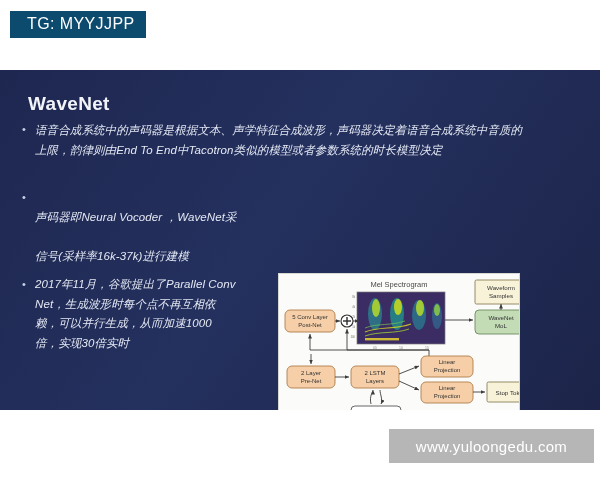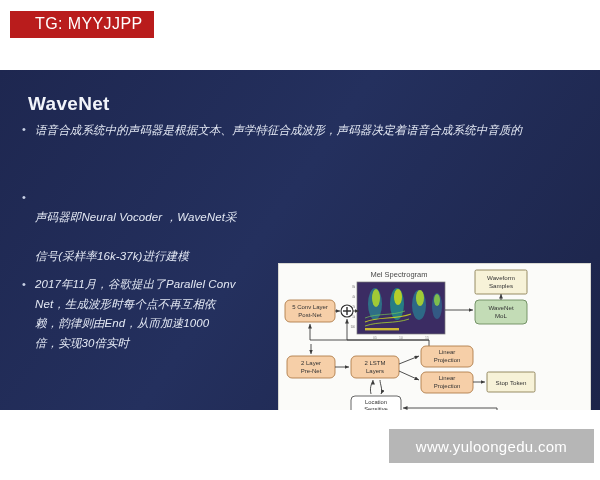--- a/index.html
+++ b/index.html
@@ -7,23 +7,23 @@
     width: 600px; height: 480px;
     background: #ffffff;
     font-family: "Liberation Sans", sans-serif;
     overflow: hidden;
   }
   #root { position: relative; width: 600px; height: 480px; background: #ffffff; }
 
   
   .tg-tag {
     position: absolute; left: 10px; top: 11px;
-    background: #b91c1c; color: #ffffff;
+    background: #0c4a6e; color: #ffffff;
     font-size: 16px; letter-spacing: .4px;
-    padding: 4px 11px 5px 25px;
+    padding: 4px 11px 5px 17px;
     line-height: 1.15;
     white-space: nowrap;
   }
 
   
   .slide {
     position: absolute; left: 0; top: 70px;
     width: 600px; height: 340px;
     background: #202a52;
     background-image: linear-gradient(125deg, #1e2750 0%, #24305e 45%, #1c2449 100%);
@@ -47,22 +47,22 @@
     letter-spacing: .1px;
     font-style: italic;
   }
 
   
   .bullets-wide { position: absolute; left: 22px; top: 50px; width: 556px; }
   .bullets-wide .bullet-text { font-size: 11.5px; line-height: 20px; }
 
   
   .diagram {
-    position: absolute; left: 278px; top: 193px;
-    width: 313px; height: 194px;
+    position: absolute; left: 278px; top: 203px;
+    width: 242px; height: 194px;
     background: #fbfbf9;
     border: 1px solid #d8d8d2;
     box-sizing: border-box;
     overflow: hidden;
   }
   .diagram svg { display: block; }
 
   
   .site-tag {
     position: absolute; left: 389px; top: 429px;
@@ -81,40 +81,41 @@
 
   <div class="slide">
 
     <div class="slide-title">WaveNet</div>
 
     <div class="bullets-wide">
       <div class="bullet-row">
         <span class="bullet-dot">•</span>
         <span class="bullet-text">
           <span>语音合成系统中的声码器是根据文本、声学特征合成波形，声码器决定着语音合成系统中音质的</span><br>
+          <span>上限，韵律则由End To End中Tacotron类似的模型或者参数系统的时长模型决定</span>
         </span>
       </div>
     </div>
 
     <div class="bullets" style="top:118px;">
       <div class="bullet-row">
         <span class="bullet-dot">•</span>
         <span class="bullet-text">
           <br>
           <span>声码器即Neural Vocoder ，WaveNet采</span><br>
           <br>
           <span>信号(采样率16k-37k)进行建模</span>
         </span>
       </div>
       <div class="bullet-row">
         <span class="bullet-dot">•</span>
         <span class="bullet-text">
           <span>2017年11月，谷歌提出了Parallel Conv</span><br>
           <span>Net，生成波形时每个点不再互相依</span><br>
-          <span>赖，韵律则由End，从而加速1000</span><br>
+          <span>赖，可以并行生成，从而加速1000</span><br>
           <span>倍，实现30倍实时</span>
         </span>
       </div>
     </div>
 
     <div class="diagram">
       <svg width="268" height="192" viewBox="0 0 268 192" xmlns="http://www.w3.org/2000/svg">
         <defs>
           <marker id="ah" markerWidth="6" markerHeight="6" refX="5" refY="2.2" orient="auto">
             <path d="M0,0 L5,2.2 L0,4.4 z" fill="#3c3c3c"></path>

